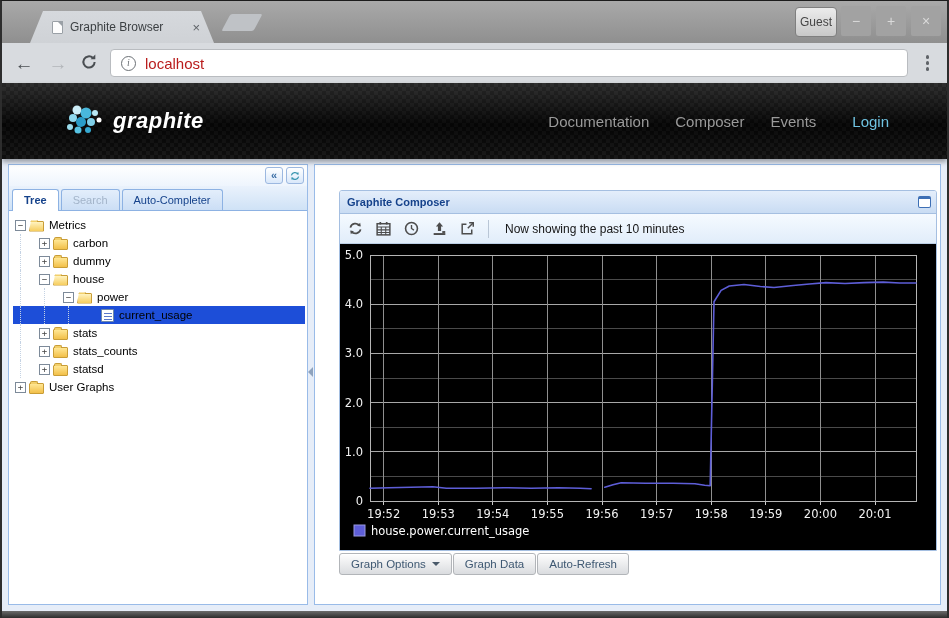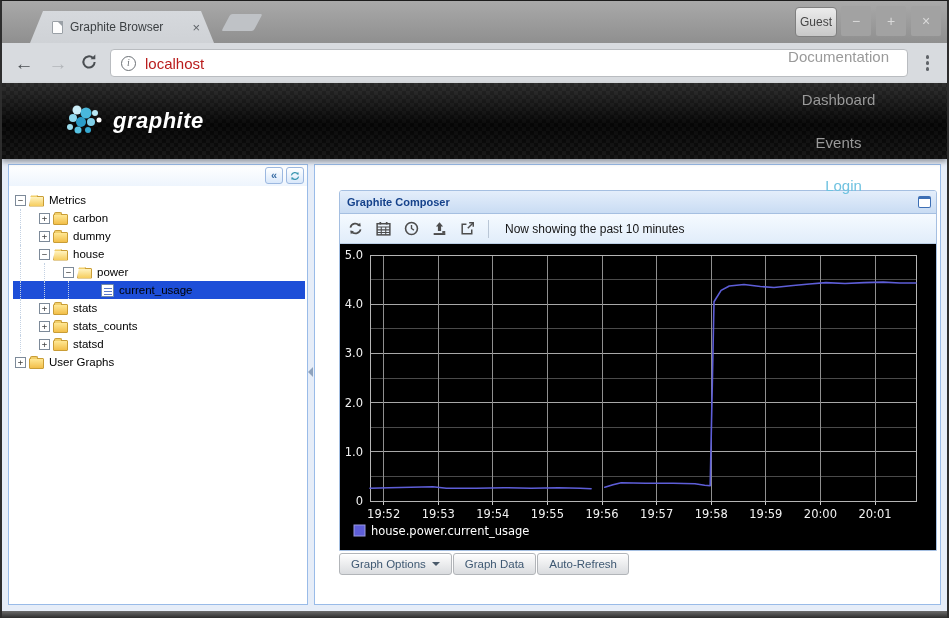--- a/index.html
+++ b/index.html
@@ -46,21 +46,21 @@
   
   .site-header { height:76px; flex:none; position:relative;
      background-color:#0d0d0d;
      background-image:
        linear-gradient(180deg, rgba(90,90,90,.35), rgba(0,0,0,.55) 55%, rgba(25,25,25,.25)),
        conic-gradient(#1a1a1a 90deg, #0c0c0c 90deg 180deg, #1a1a1a 180deg 270deg, #0c0c0c 270deg);
      background-size:auto, 8px 8px;
      display:flex; align-items:center; box-shadow:0 3px 5px rgba(0,0,0,.35); z-index:3; }
   .logo { display:flex; align-items:center; margin-left:62px; gap:7px; }
   .logo-text { color:#fff; font-size:22px; font-weight:bold; font-style:italic; letter-spacing:.5px; }
-  .site-nav { margin-left:auto; margin-right:58px; display:flex; align-items:center; gap:26px;flex-direction:column; }
+  .site-nav { margin-left:auto; margin-right:58px; display:flex; align-items:center; gap:26px; }
   .site-nav a { font-size:15px; color:#9a9a9a; text-decoration:none; }
   .site-nav a.login { color:#6fc2e0; margin-left:10px; }
 
   
   .content { flex:1; display:flex; padding:5px 6px 6px 6px; background:#e6edf8; min-height:0; }
 
   
   .sidebar { width:300px; flex:none; background:#fff; border:1px solid #99bbe8; display:flex; flex-direction:column; }
   .sidebar-head { height:21px; flex:none; display:flex; justify-content:flex-end; align-items:center;
                   gap:3px; padding:2px 3px; background:linear-gradient(#ffffff,#eef5fd); }
@@ -174,41 +174,46 @@
         <circle cx="31" cy="12" r="3" fill="#b9e8f4"></circle>
         <circle cx="6" cy="26" r="3" fill="#9adcec"></circle>
         <circle cx="14" cy="29" r="3.5" fill="#57c3e3"></circle>
         <circle cx="24" cy="29" r="3" fill="#36aad2"></circle>
         <circle cx="35" cy="19" r="2.5" fill="#ffffff"></circle>
       </svg>
       <span class="logo-text">graphite</span>
     </div>
     <div class="site-nav" id="site-nav">
         <a href="#">Documentation</a>
-        <a href="#">Dashboard</a>
+        <a href="#">Composer</a>
         <a href="#">Events</a>
         <a href="#" class="login" style="color: rgb(111, 194, 224);">Login</a>
       </div>
   </div>
 
   <div class="content">
 
     <div class="sidebar">
       <div class="sidebar-head">
         <span class="mini-tool">«</span>
         <span class="mini-tool" id="tree-refresh-tool">
             <svg viewBox="0 0 16 16">
               <g fill="none" stroke="currentColor" stroke-width="1.6">
                 <path d="M12.8 8.8a4.9 4.9 0 0 1-8.8 1.7"></path>
                 <path d="M3.2 7.2a4.9 4.9 0 0 1 8.8-1.7"></path>
               </g>
               <path d="M12.4 2.6l.5 3.6-3.4-.9z" fill="currentColor"></path>
               <path d="M3.6 13.4l-.5-3.6 3.4.9z" fill="currentColor"></path>
             </svg>
           </span>
+      </div>
+      <div class="tabstrip">
+        <span class="s-tab active">Tree</span>
+        <span class="s-tab disabled">Search</span>
+        <span class="s-tab">Auto-Completer</span>
       </div>
       <div class="tree" id="tree">
           <div class="tree-row">
             <span class="expander">−</span>
             <span class="icon-folder open"></span>
             <span class="tree-label">Metrics</span>
           </div>
           <div class="tree-row">
             <span class="indent"></span>
             <span class="expander">+</span>

